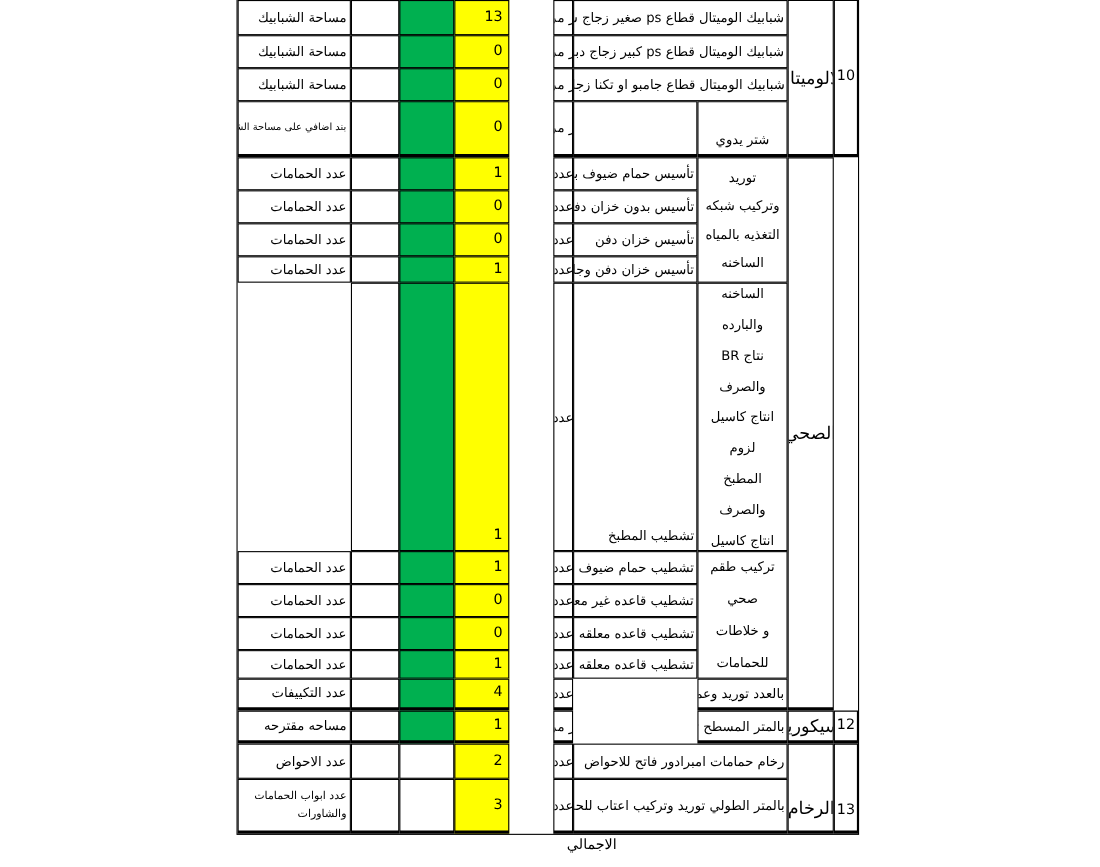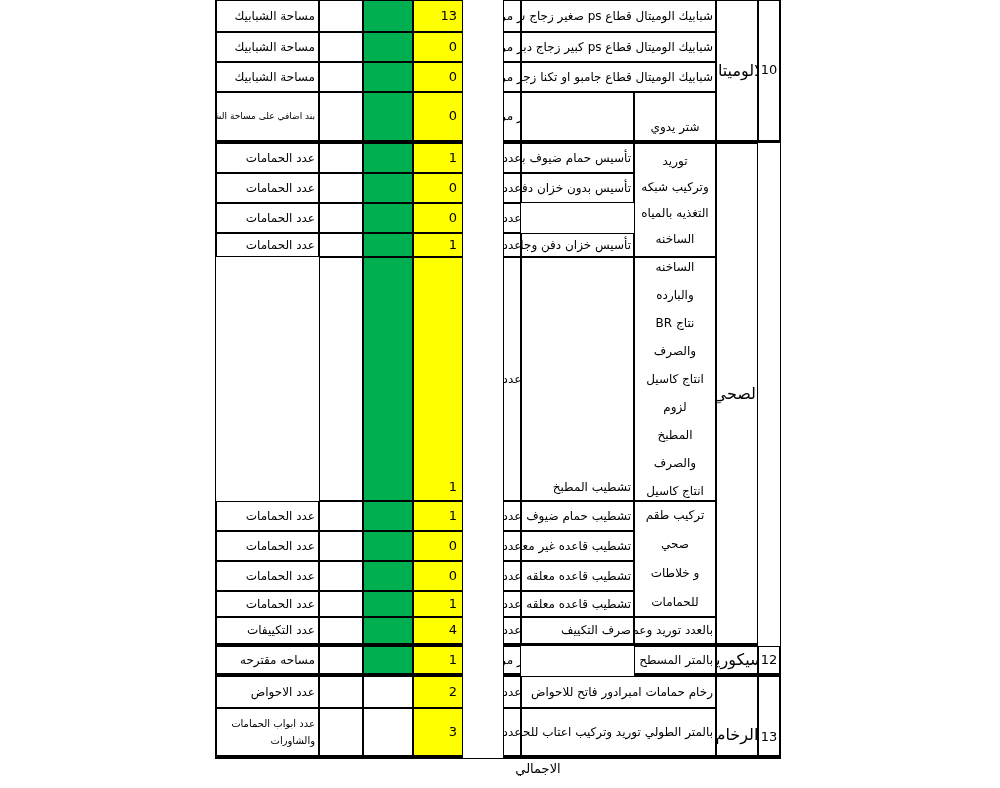--- a/index.html
+++ b/index.html
@@ -76,27 +76,27 @@
   <div class="c cat pre lh29" style="grid-area:10/3/14/4">بالعدد توريد و
 تركيب طقم صحي
 و خلاطات
 للحمامات ويشمل</div>
   <div class="c catr bb" style="grid-area:14/3/15/4">بالعدد توريد وعمل ص</div>
   <div class="c catr bb" style="grid-area:15/3/16/4">بالمتر المسطح توريد</div>
 
   <div class="c bb" style="grid-area:4/4/5/5"></div>
   <div class="c item" style="grid-area:5/4/6/5">تأسيس حمام ضيوف بدون شا</div>
   <div class="c item" style="grid-area:6/4/7/5">تأسيس بدون خزان دفن</div>
+  <div class="c item" style="grid-area:7/4/8/5">تأسيس خزان دفن</div>
   <div class="c item" style="grid-area:8/4/9/5">تأسيس خزان دفن وجاكوزي</div>
   <div class="c item bend" style="grid-area:9/4/10/5">تشطيب المطبخ</div>
   <div class="c item" style="grid-area:10/4/11/5">تشطيب حمام ضيوف بدون قا</div>
   <div class="c item" style="grid-area:11/4/12/5">تشطيب قاعده غير معلقه</div>
   <div class="c item" style="grid-area:12/4/13/5">تشطيب قاعده معلقه</div>
   <div class="c item" style="grid-area:13/4/14/5">تشطيب قاعده معلقه وبانيو ح</div>
-  <div class="c item bb" style="grid-area:14/4/15/5">صرف التكييف</div>
 
   <div class="c unit" style="grid-area:1/5/2/6">متر مربع</div>
   <div class="c unit" style="grid-area:2/5/3/6">متر مربع</div>
   <div class="c unit" style="grid-area:3/5/4/6">متر مربع</div>
   <div class="c unit bb" style="grid-area:4/5/5/6">متر مربع</div>
   <div class="c unit" style="grid-area:5/5/6/6">عدد</div>
   <div class="c unit" style="grid-area:6/5/7/6">عدد</div>
   <div class="c unit" style="grid-area:7/5/8/6">عدد</div>
   <div class="c unit" style="grid-area:8/5/9/6">عدد</div>
   <div class="c unit" style="grid-area:9/5/10/6">عدد</div>

